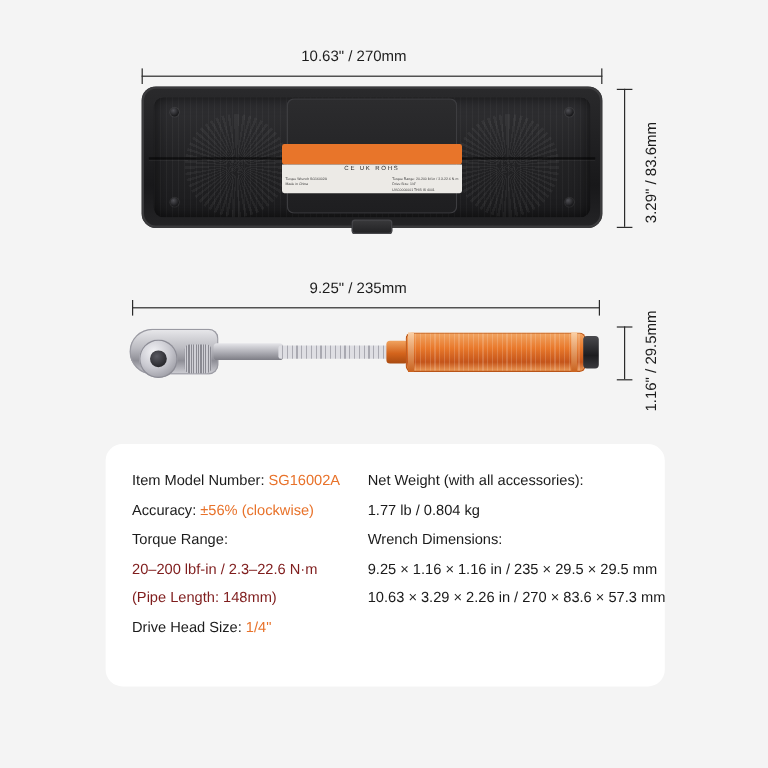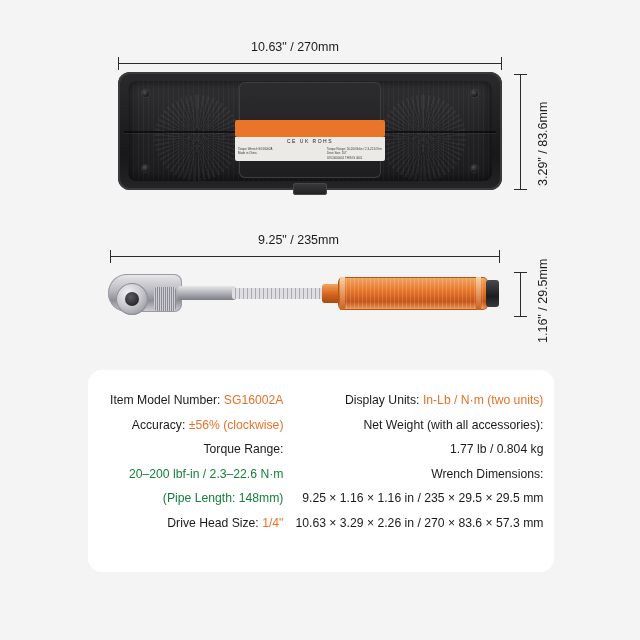--- a/index.html
+++ b/index.html
@@ -294,37 +294,36 @@
     height: 202px;
     background: #ffffff;
     border-radius: 14px;
   }
   .spec-cols {
     position: absolute;
     inset: 0;
     padding: 18px 22px;
     box-sizing: border-box;
     display: flex;
-    gap: 12px;
-    text-align: right;
+    gap: 23px;
   }
   .spec-col {
     flex: 1;
   }
   .spec-row {
     font-size: 12.2px;
     line-height: 24.6px;
     color: #1b1b1b;
     white-space: nowrap;
   }
   .spec-row .val {
     color: #e8722a;
   }
   .spec-row.val-only {
-    color: #15803d;
+    color: #7f1d1d;
   }
 </style>
 </head>
 <body>
 
 <div class="page">
 
   <div class="dim-label" style="left:251px; top:40px;">10.63" / 270mm</div>
 
   <div class="hline" style="left:118px; top:63px; width:384px;"></div>
@@ -411,24 +410,20 @@
         <div class="spec-row val-only">20–200 lbf-in / 2.3–22.6 N·m</div>
         <div class="spec-row val-only">(Pipe Length: 148mm)</div>
         <div class="spec-row">
           <span>Drive Head Size:</span>
           <span class="val">1/4"</span>
         </div>
       </div>
 
       <div class="spec-col">
         <div class="spec-row">
-          <span>Display Units:</span>
-          <span class="val">In-Lb / N·m (two units)</span>
-        </div>
-        <div class="spec-row">
           <span>Net Weight (with all accessories):</span>
         </div>
         <div class="spec-row">1.77 lb / 0.804 kg</div>
         <div class="spec-row">
           <span>Wrench Dimensions:</span>
         </div>
         <div class="spec-row">9.25 × 1.16 × 1.16 in / 235 × 29.5 × 29.5 mm</div>
         <div class="spec-row">10.63 × 3.29 × 2.26 in / 270 × 83.6 × 57.3 mm</div>
       </div>
 

